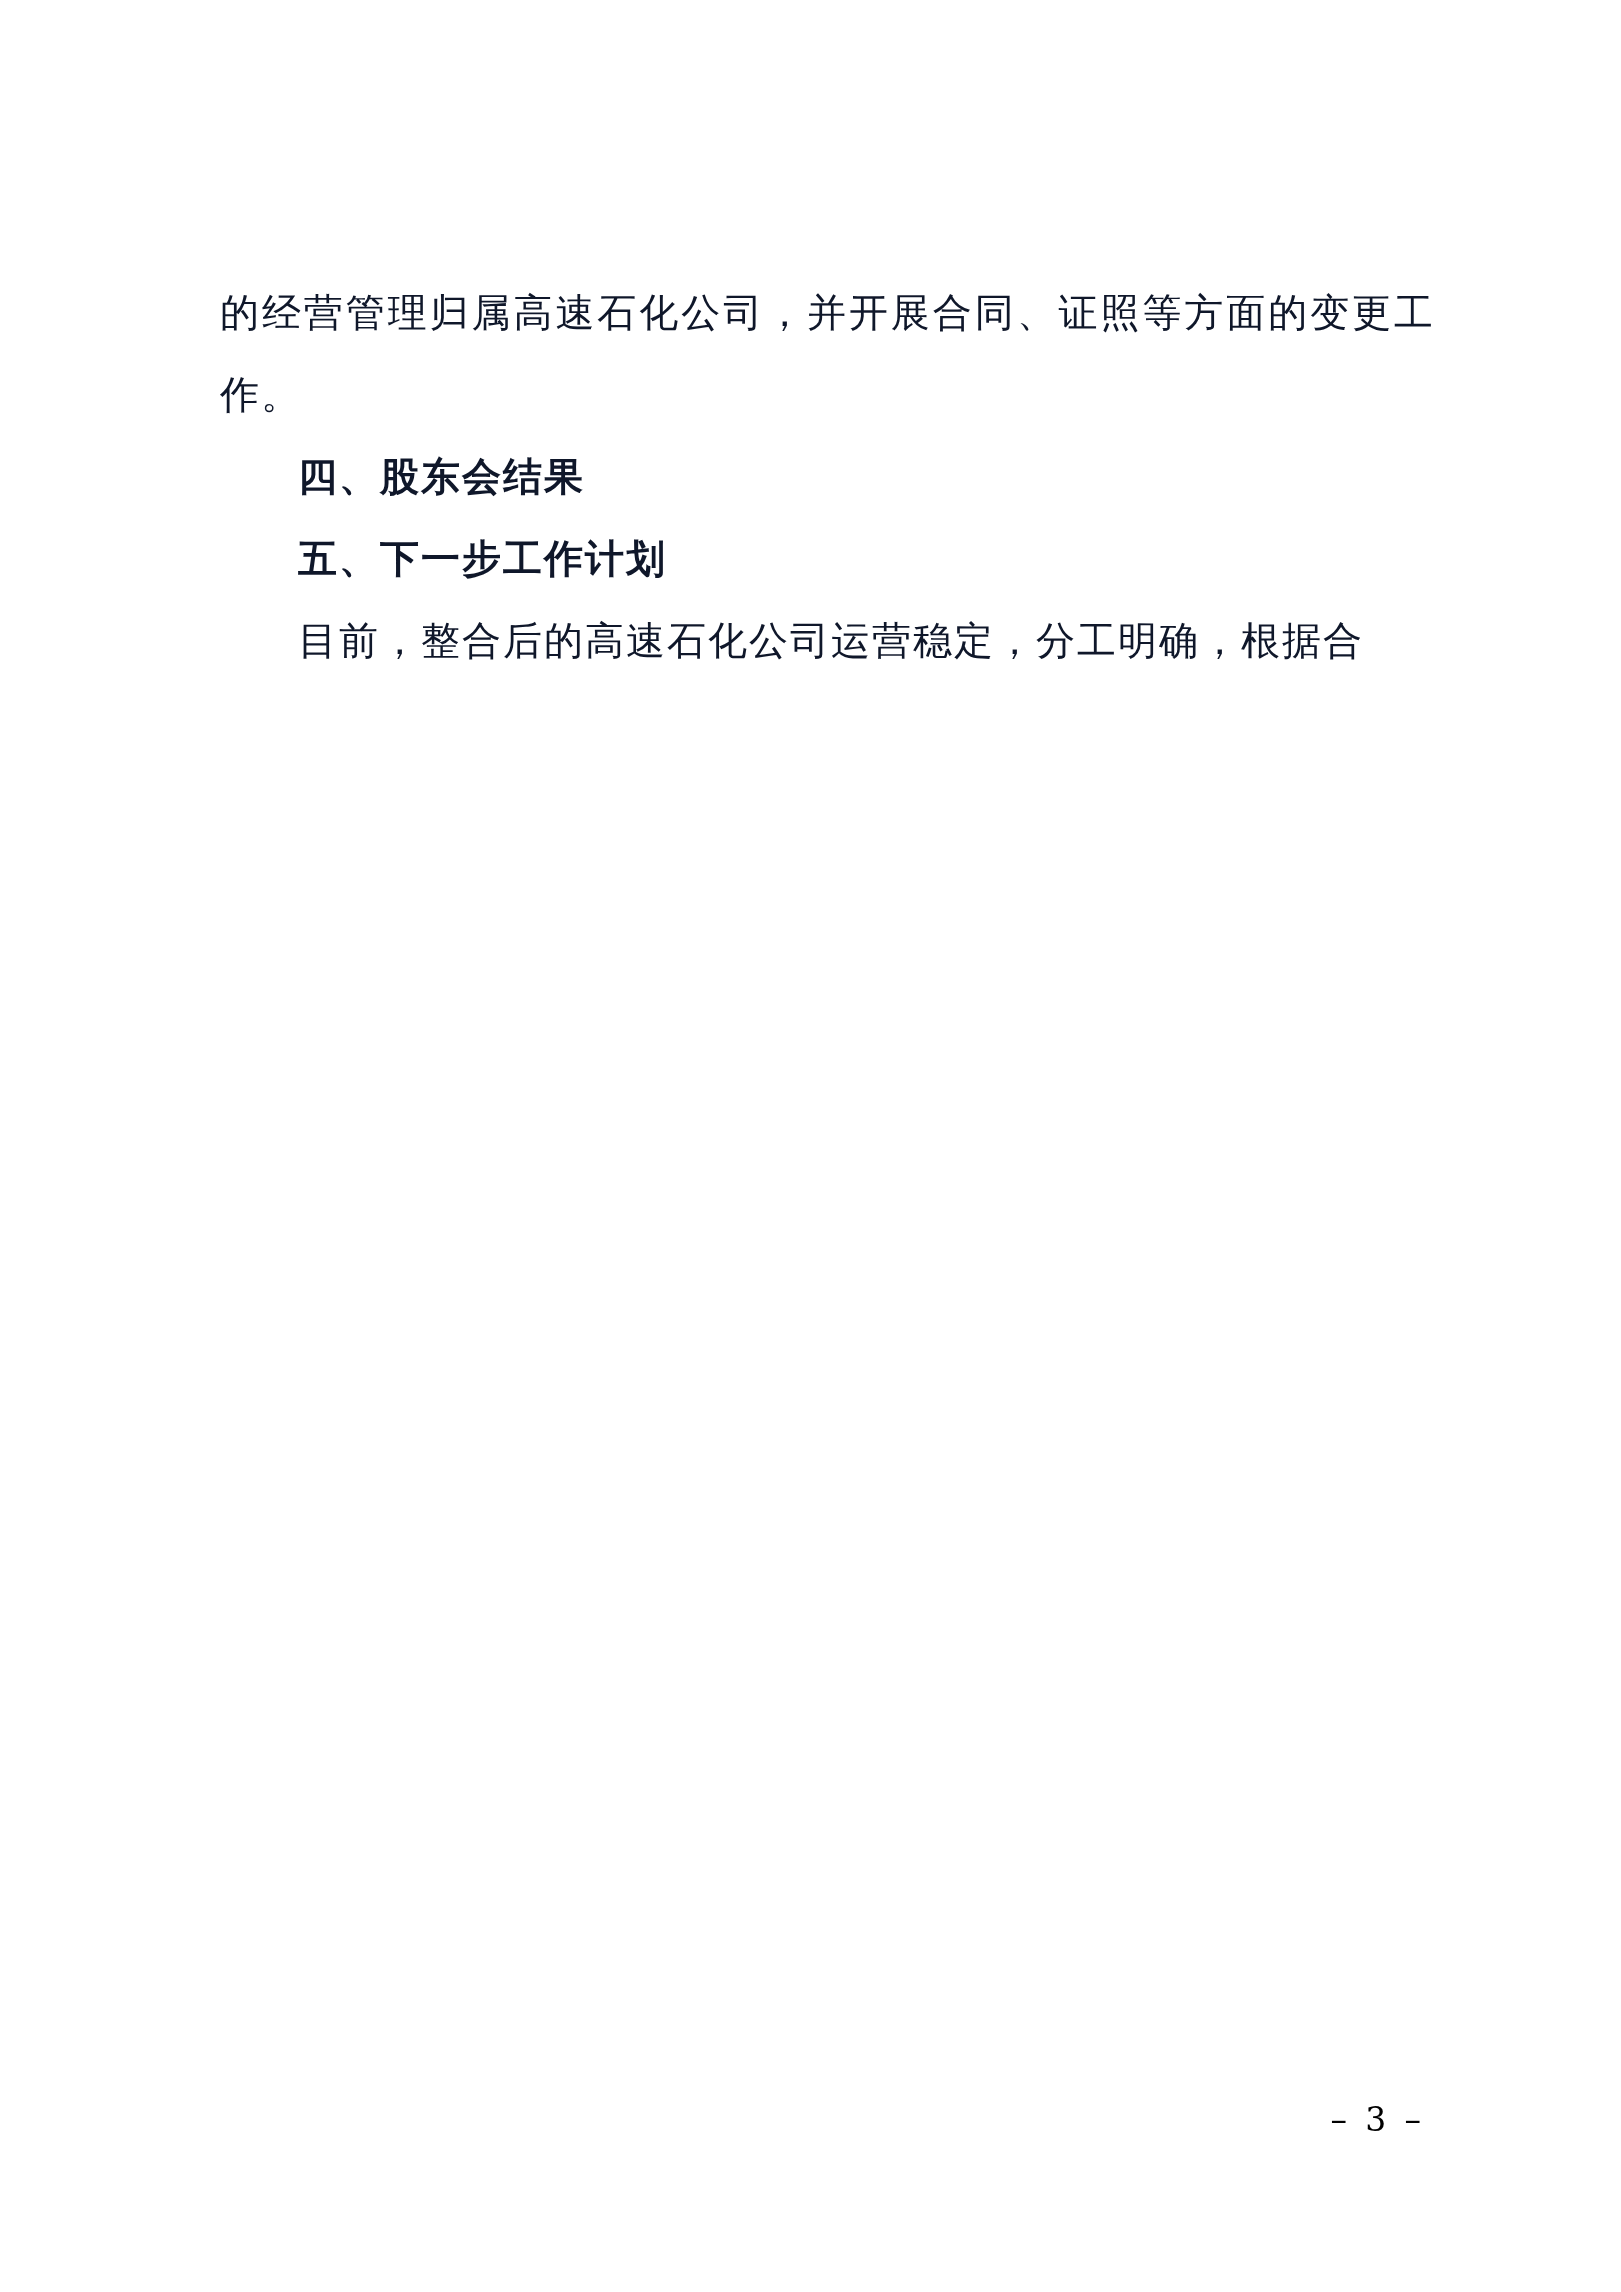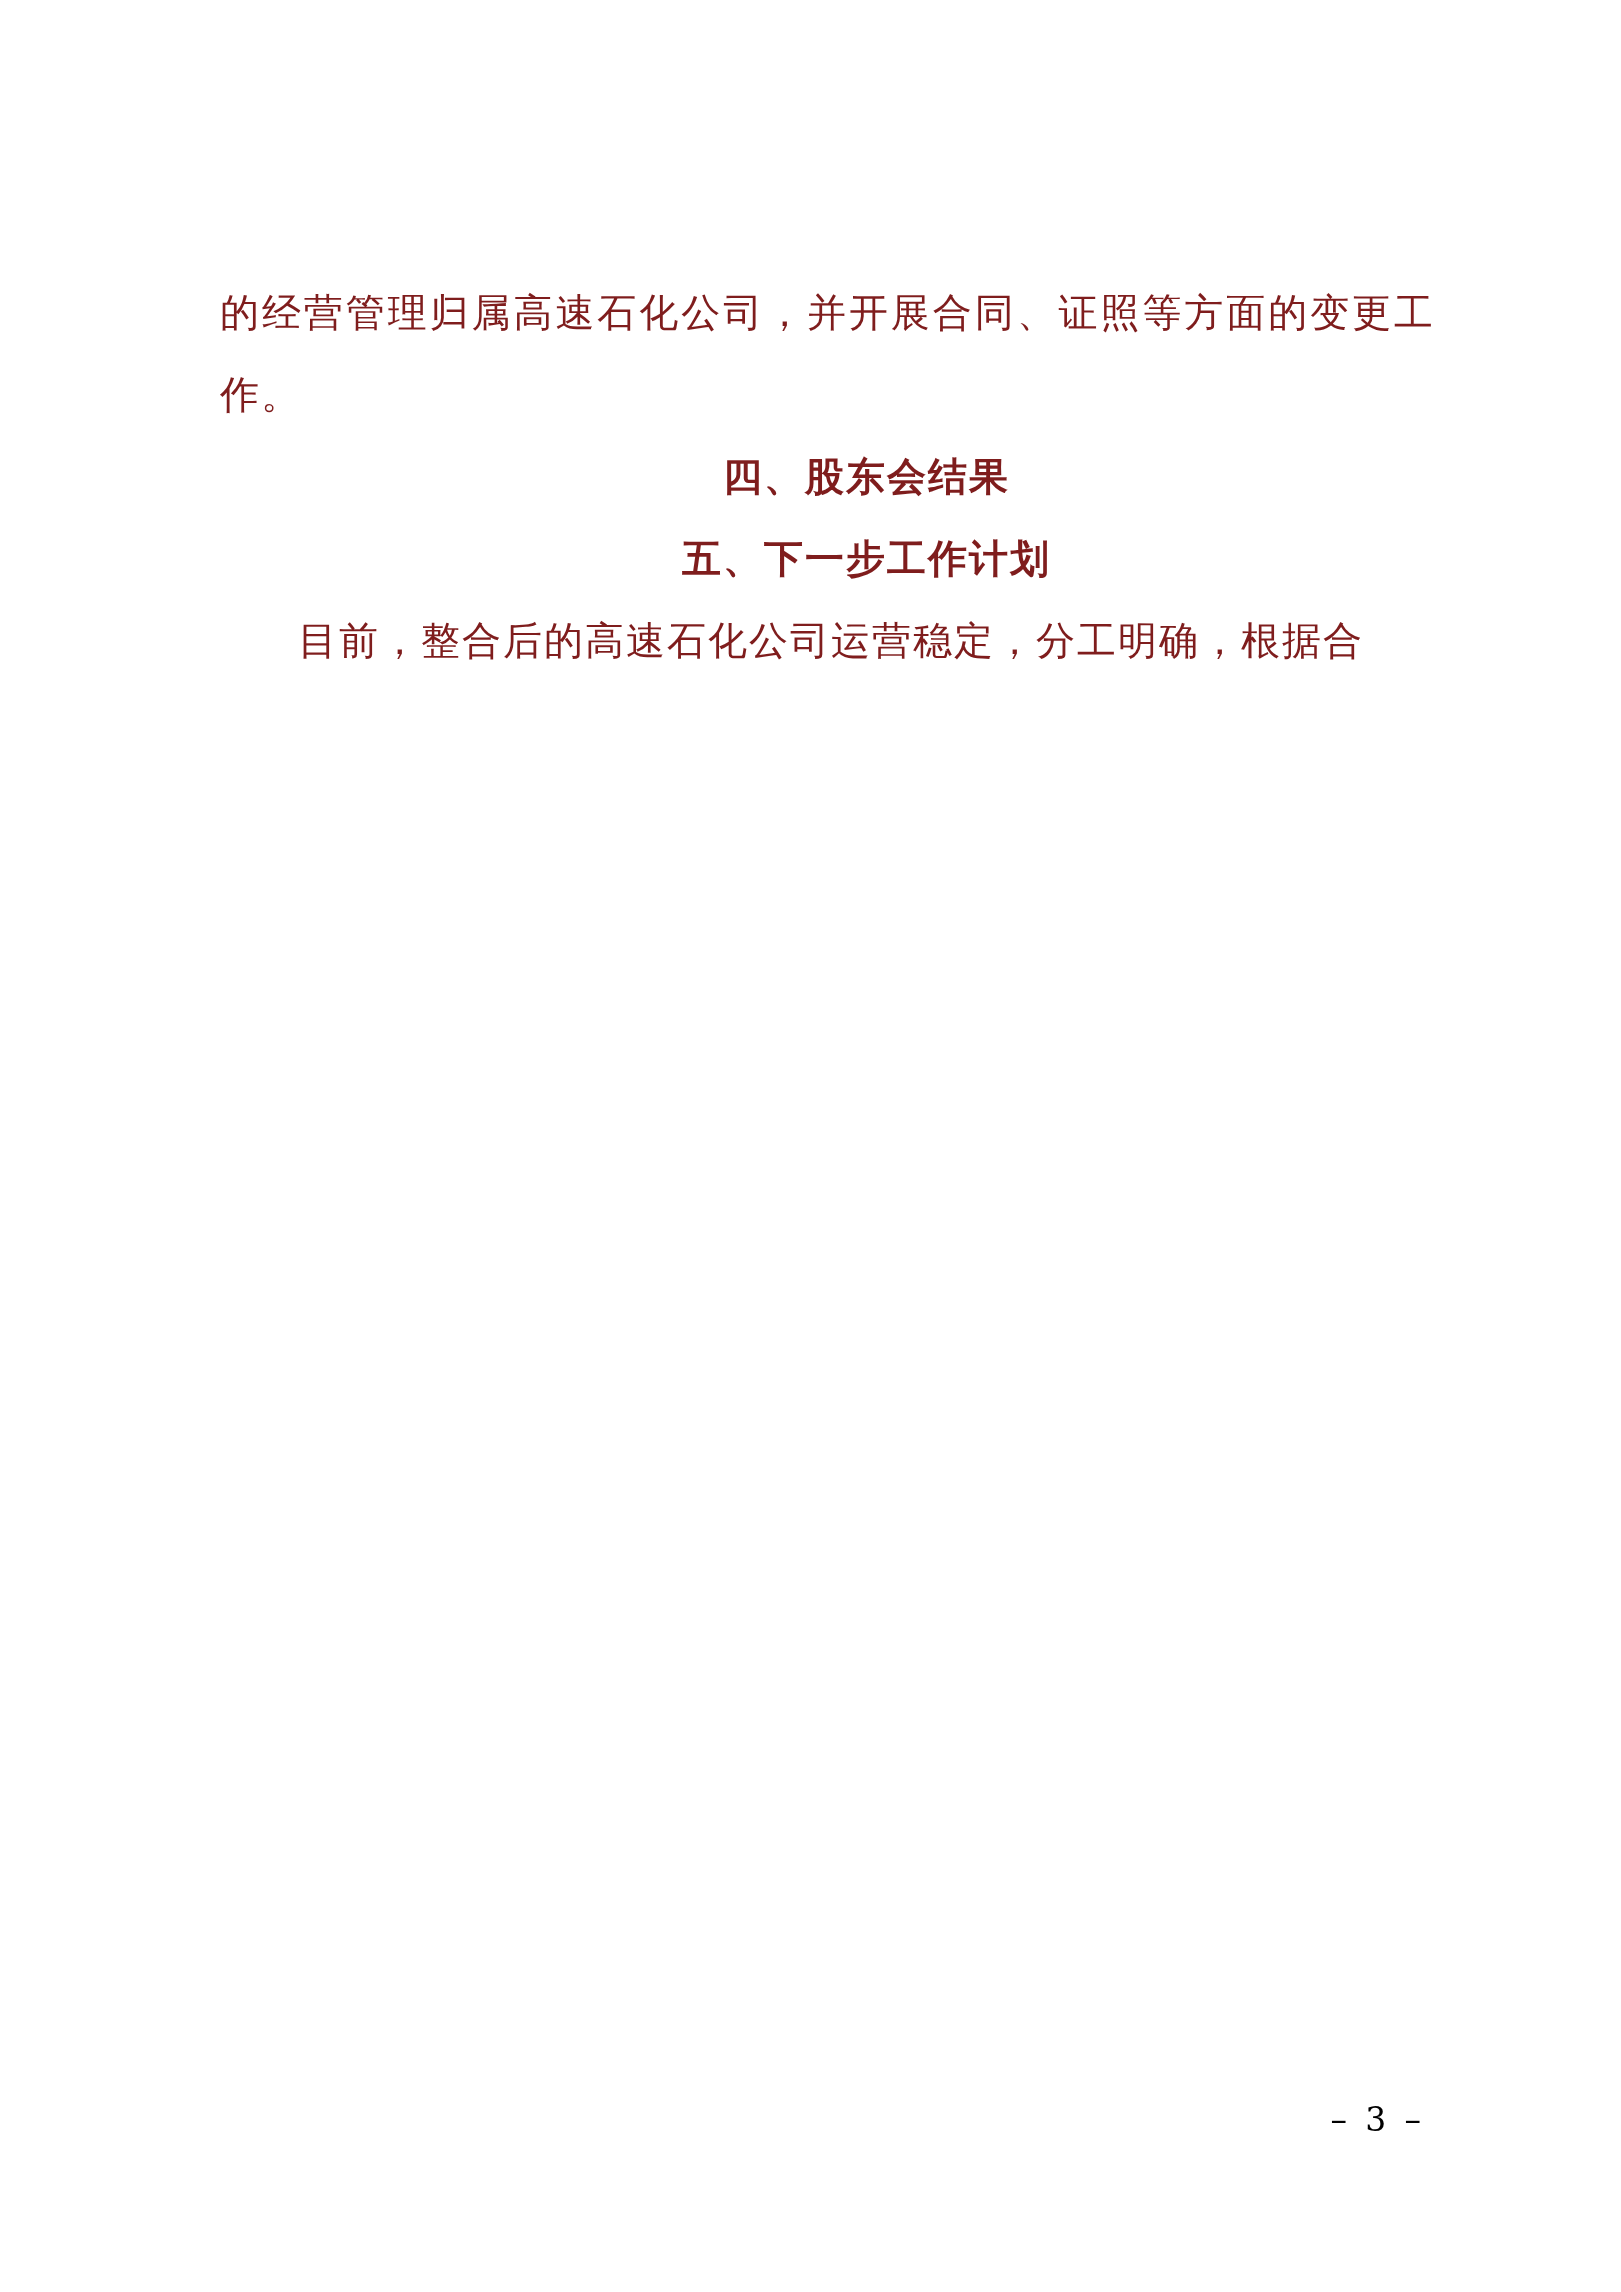--- a/index.html
+++ b/index.html
@@ -22,34 +22,34 @@
     top: 272px;
     width: 1215px;
   }
   .para {
     margin: 0;
     font-size: 39px;
     line-height: 82px;
     letter-spacing: 2px;
     text-align: justify;
     text-justify: inter-character;
-    color: #7f1d1d;
+    color: #0f172a;
   }
   .para.body {
     font-family: "DejaVu Serif", "Liberation Serif", serif;
     text-indent: 2em;
   }
   .para.body.no-indent {
     text-indent: 0;
   }
   .para.heading {
     font-family: "DejaVu Sans", "Liberation Sans", sans-serif;
     font-weight: 700;
     text-indent: 2em;
-    text-align: center;
+    text-align: left;
   }
   .page-footer {
     position: absolute;
     top: 2098px;
     right: 196px;
     font-family: "DejaVu Serif", "Liberation Serif", serif;
     font-size: 33px;
     line-height: 43px;
     letter-spacing: 3.9px;
     color: #000000;

